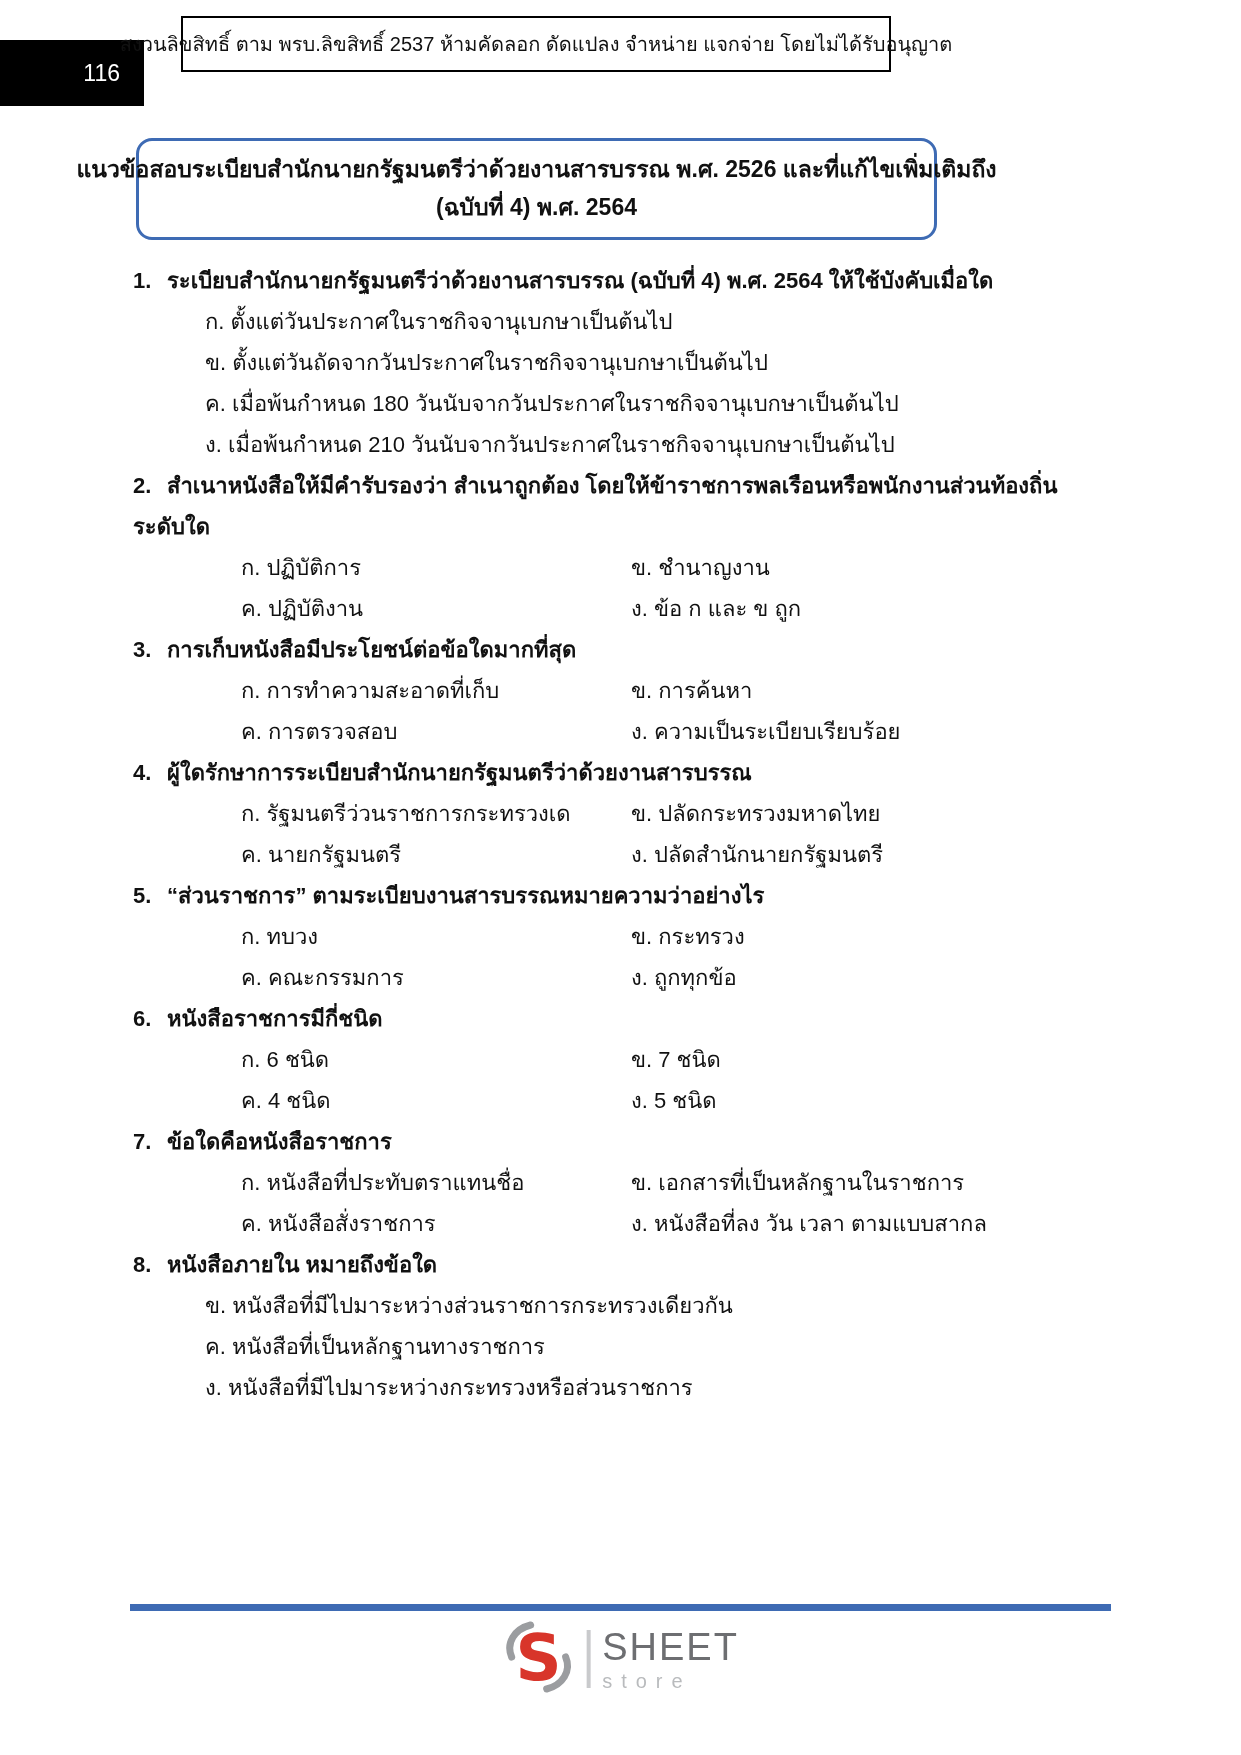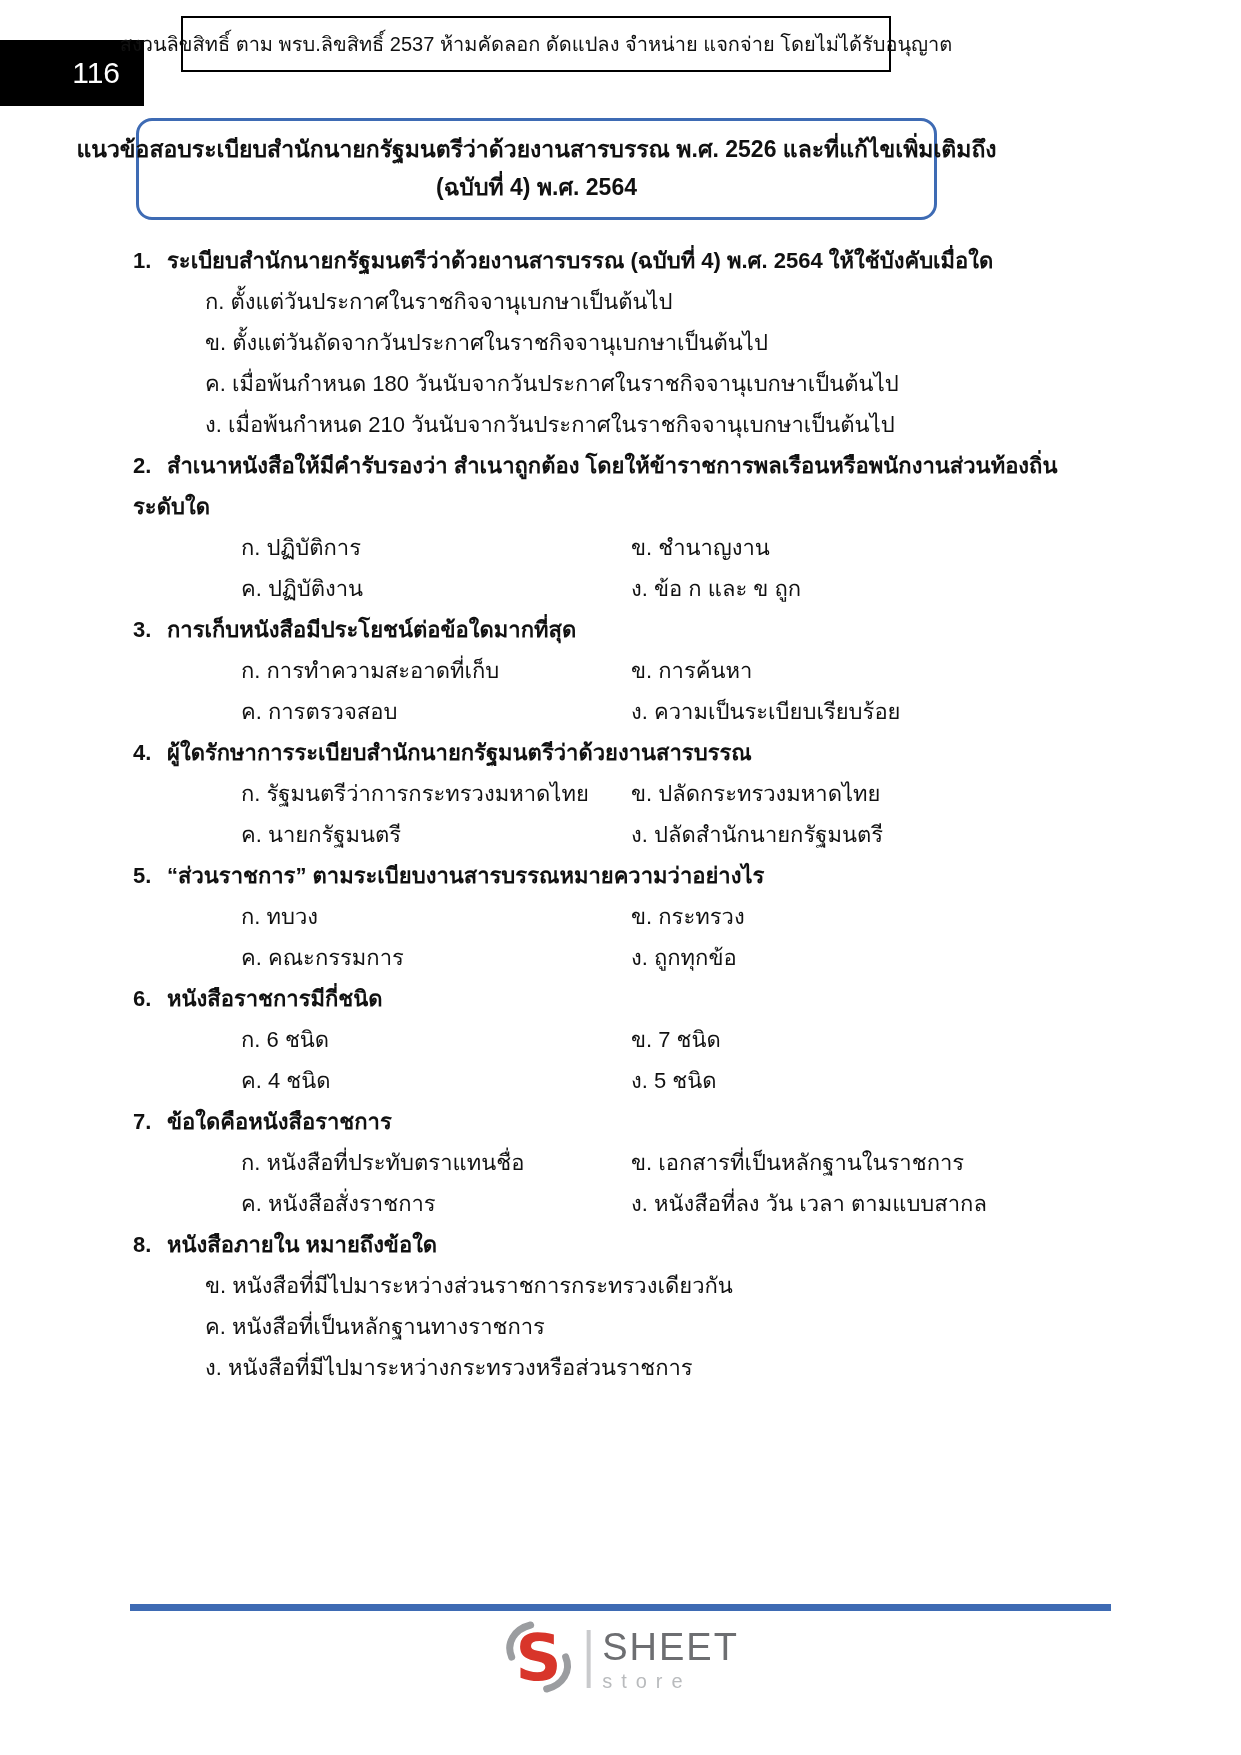--- a/index.html
+++ b/index.html
@@ -16,21 +16,21 @@
     overflow: hidden;
   }
 
   
   .page-number-box {
     position: absolute;
     left: 0; top: 40px;
     width: 144px; height: 66px;
     background: #000000;
     color: #ffffff;
-    font-size: 30px;
+    font-size: 23px;
     display: flex;
     align-items: center;
     justify-content: flex-end;
     padding-right: 24px;
   }
 
   
   .copyright-box {
     position: absolute;
     left: 181px; top: 16px;
@@ -40,21 +40,21 @@
     display: flex;
     align-items: center;
     justify-content: center;
     font-size: 20px;
     color: #111111;
     white-space: nowrap;
   }
 
   .content {
     position: absolute;
-    left: 133px; top: 118px;
+    left: 133px; top: 138px;
     width: 985px;
   }
 
   
   .title-box {
     width: 801px;
     margin-left: 3px;
     border: 3px solid #3e6bb4;
     border-radius: 16px;
     padding: 9px 24px 11px;
@@ -183,21 +183,21 @@
           <span>ง. ความเป็นระเบียบเรียบร้อย</span>
         </div>
       </div>
 
       <div>
         <div class="line q-line">
           <span class="q-num">4.</span>
           <span>ผู้ใดรักษาการระเบียบสำนักนายกรัฐมนตรีว่าด้วยงานสารบรรณ</span>
         </div>
         <div class="line opt-line">
-          <span class="col1">ก. รัฐมนตรีว่าการกระทรวงมหาดไทย</span>
+          <span class="col1">ก. รัฐมนตรีว่วนราชการกระทรวงเด</span>
           <span>ข. ปลัดกระทรวงมหาดไทย</span>
         </div>
         <div class="line opt-line">
           <span class="col1">ค. นายกรัฐมนตรี</span>
           <span>ง. ปลัดสำนักนายกรัฐมนตรี</span>
         </div>
       </div>
 
       <div>
         <div class="line q-line">

